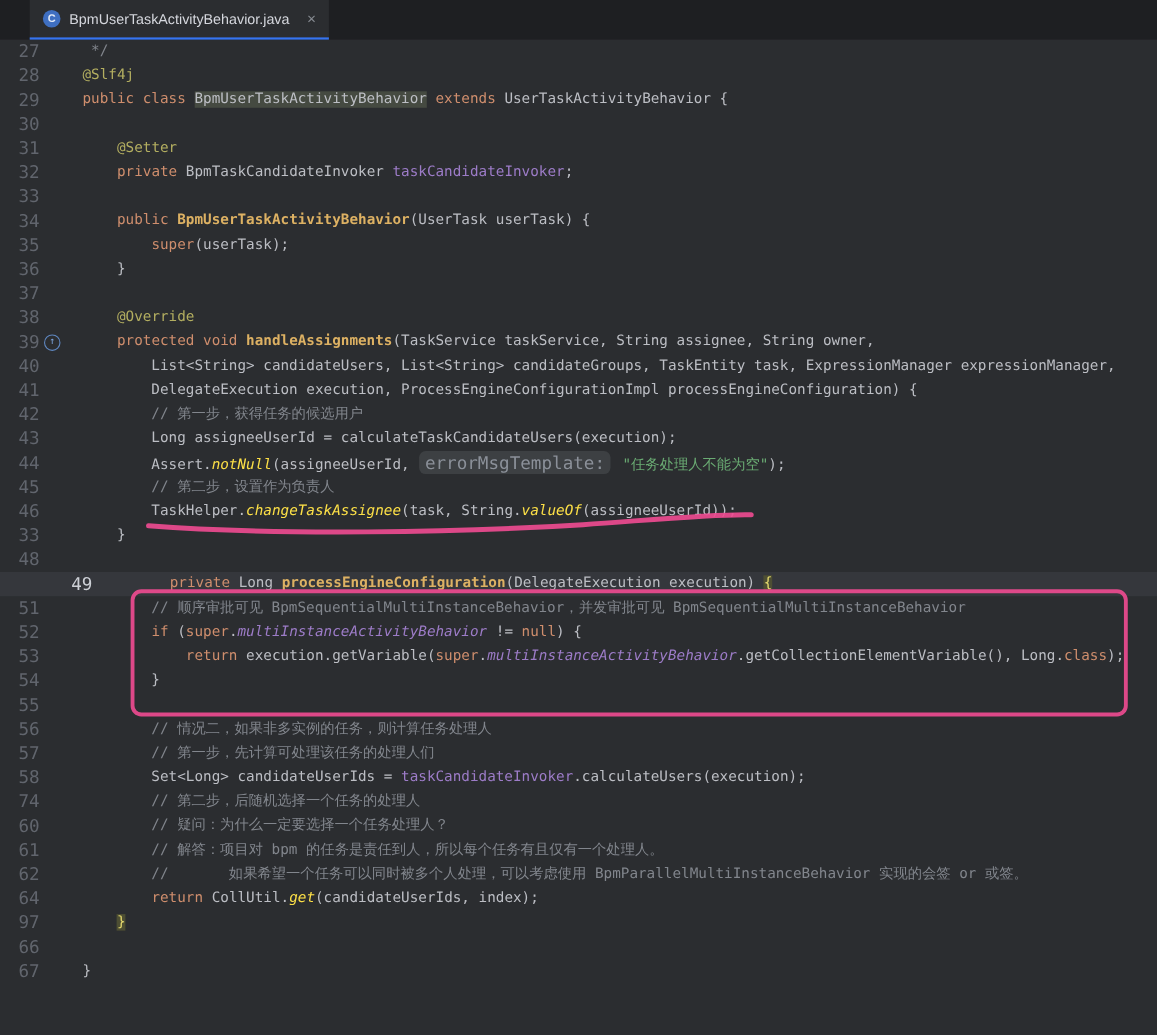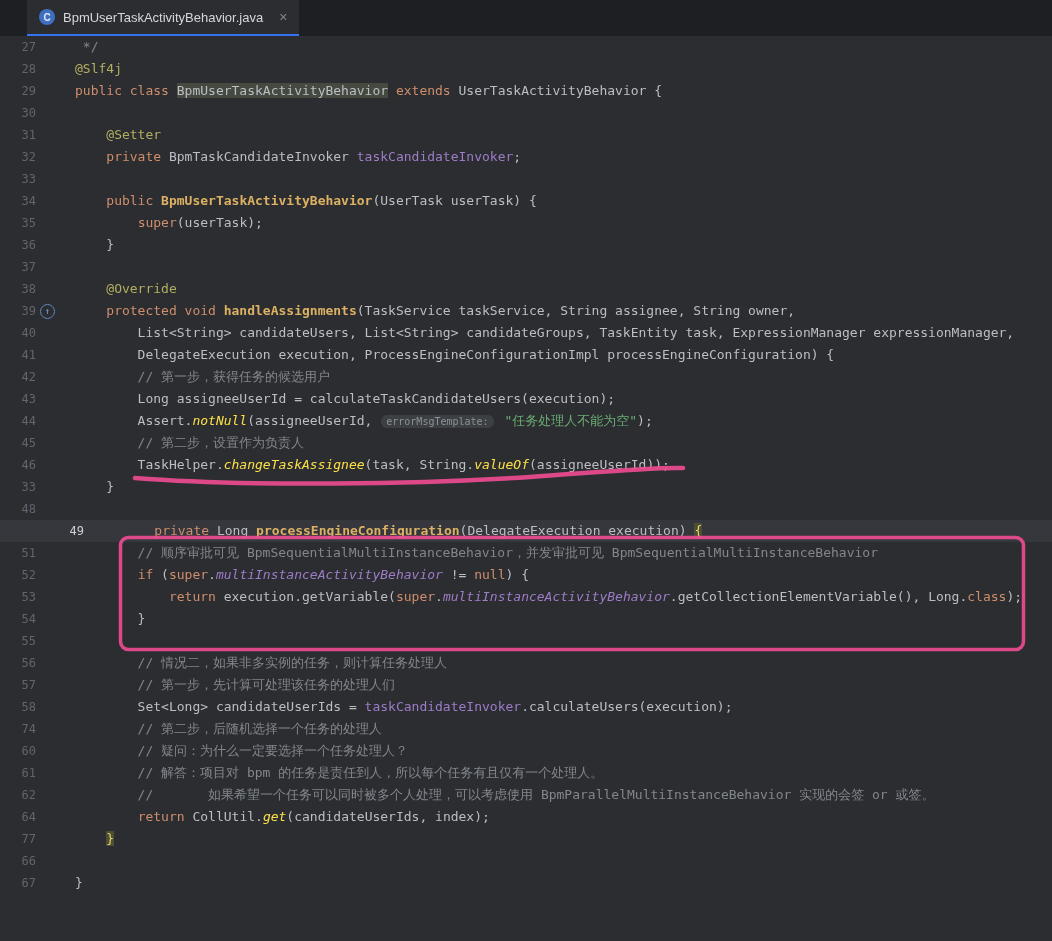--- a/index.html
+++ b/index.html
@@ -29,21 +29,21 @@
 
   
   .editor{
     position:absolute;top:36px;left:0;right:0;bottom:0;
     font-size:13px;line-height:22px;
   }
   .row{display:flex;height:22px;}
   .row.current{background:#35373c;padding-left:48px;}
   .row.current .ln{color:#cdd0d6;}
   .ln{
-    flex:none;width:36px;text-align:right;color:#61656d;font-size:12px;
+    flex:none;width:36px;text-align:right;color:#61656d;font-size:16px;
     line-height:22px;user-select:none;cursor:pointer;
   }
   .gicon{flex:none;width:20px;position:relative;}
   .ovrbadge{
     display:block;width:13px;height:13px;margin:4px 0 0 4px;
     border:1px solid #5f87c0;border-radius:50%;
     color:#7fa7e0;font-size:9px;line-height:12px;text-align:center;
   }
   .code{flex:1;white-space:pre;color:#bcbec4;padding-left:19px;}
 
@@ -52,21 +52,21 @@
   .tk-ann{color:#b3ae60;}
   .tk-def{color:#bcbec4;}
   .tk-decl{color:#ddb163;font-weight:bold;}
   .tk-field{color:#9d7cc8;}
   .tk-fieldi{color:#9d7cc8;font-style:italic;}
   .tk-static{font-style:italic;color:#fde047;}
   .tk-str{color:#6aab73;}
   .tk-cmt{color:#82868d;}
   .tk-hint{
     background:#3d4043;color:#8b9099;border-radius:6px;
-    padding:1px 5px;font-size:10px;margin:0 3px 0 1px;
+    padding:1px 5px;font-size:16px;margin:0 3px 0 1px;
   }
   .tk-clshl{background:#454a41;color:#bcbec4;}
   .tk-brace{background:#4d4e33;color:#e5d96e;}
 
   
   .overlay{
     position:absolute;left:0;top:0;width:1052px;height:941px;
     pointer-events:none;z-index:10;
   }
 </style>
@@ -259,21 +259,21 @@
         <span class="ln">62</span>
         <span class="gicon"></span>
         <span class="code"><span class="tk-cmt">        //       如果希望一个任务可以同时被多个人处理，可以考虑使用 BpmParallelMultiInstanceBehavior 实现的会签 or 或签。</span></span>
       </div>
       <div class="row">
         <span class="ln">64</span>
         <span class="gicon"></span>
         <span class="code"><span class="tk-def">        </span><span class="tk-kw">return </span><span class="tk-def">CollUtil.</span><span class="tk-static">get</span><span class="tk-def">(candidateUserIds, index);</span></span>
       </div>
       <div class="row">
-        <span class="ln">77</span>
+        <span class="ln">97</span>
         <span class="gicon"></span>
         <span class="code"><span class="tk-def">    </span><span class="tk-brace">}</span></span>
       </div>
       <div class="row">
         <span class="ln">66</span>
         <span class="gicon"></span>
         <span class="code"></span>
       </div>
       <div class="row">
         <span class="ln">67</span>

